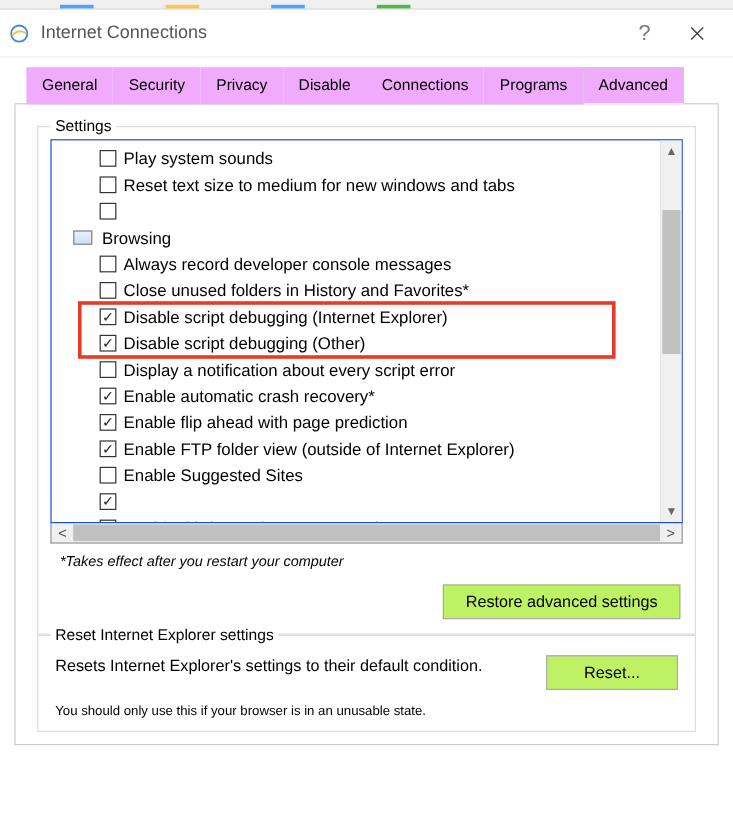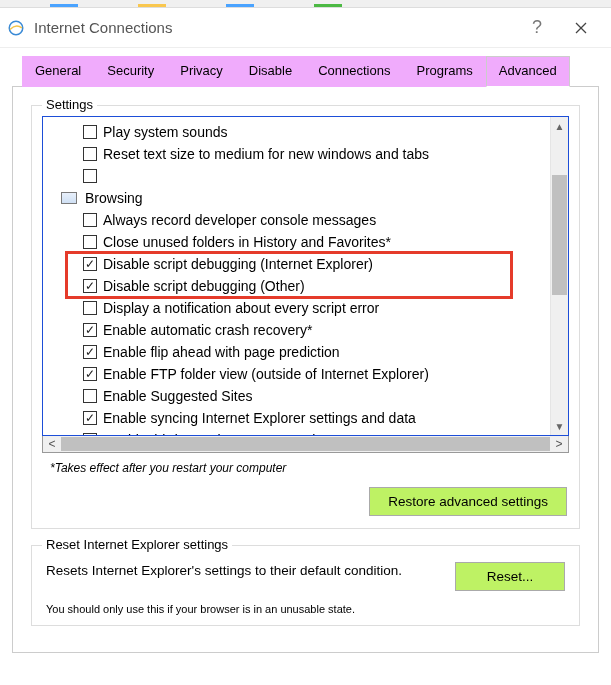--- a/index.html
+++ b/index.html
@@ -84,21 +84,20 @@
       margin: 0 12px;
       border: 1px solid #ccc;
       border-top: none;
       padding: 18px 18px 10px 18px;
     }
 
     .groupbox {
       position: relative;
       border: 1px solid #ddd;
       padding: 10px;
-      margin-bottom: 16px;
     }
     .groupbox > .legend {
       position: absolute;
       top: -9px;
       left: 10px;
       background: #fff;
       padding: 0 4px;
       font-size: 13px;
     }
 
@@ -308,21 +307,20 @@
           <div class="tree-row indent-1">
             <span class="chk checked"></span>
             <span>Enable FTP folder view (outside of Internet Explorer)</span>
           </div>
           <div class="tree-row indent-1">
             <span class="chk"></span>
             <span>Enable Suggested Sites</span>
           </div>
           <div class="tree-row indent-1">
             <span class="chk checked"></span>
-            <span>Enable syncing Internet Explorer settings and data</span>
           </div>
           <div class="tree-row indent-1">
             <span class="chk checked"></span>
             <span>Enable third-party browser extensions*</span>
           </div>
           <div class="highlight-box" style="top: 134px; height: 48px;"></div>
         </div>
       <div class="vscrollbar">
         <div class="vsb-btn">▲</div>
         <div class="vsb-track">

